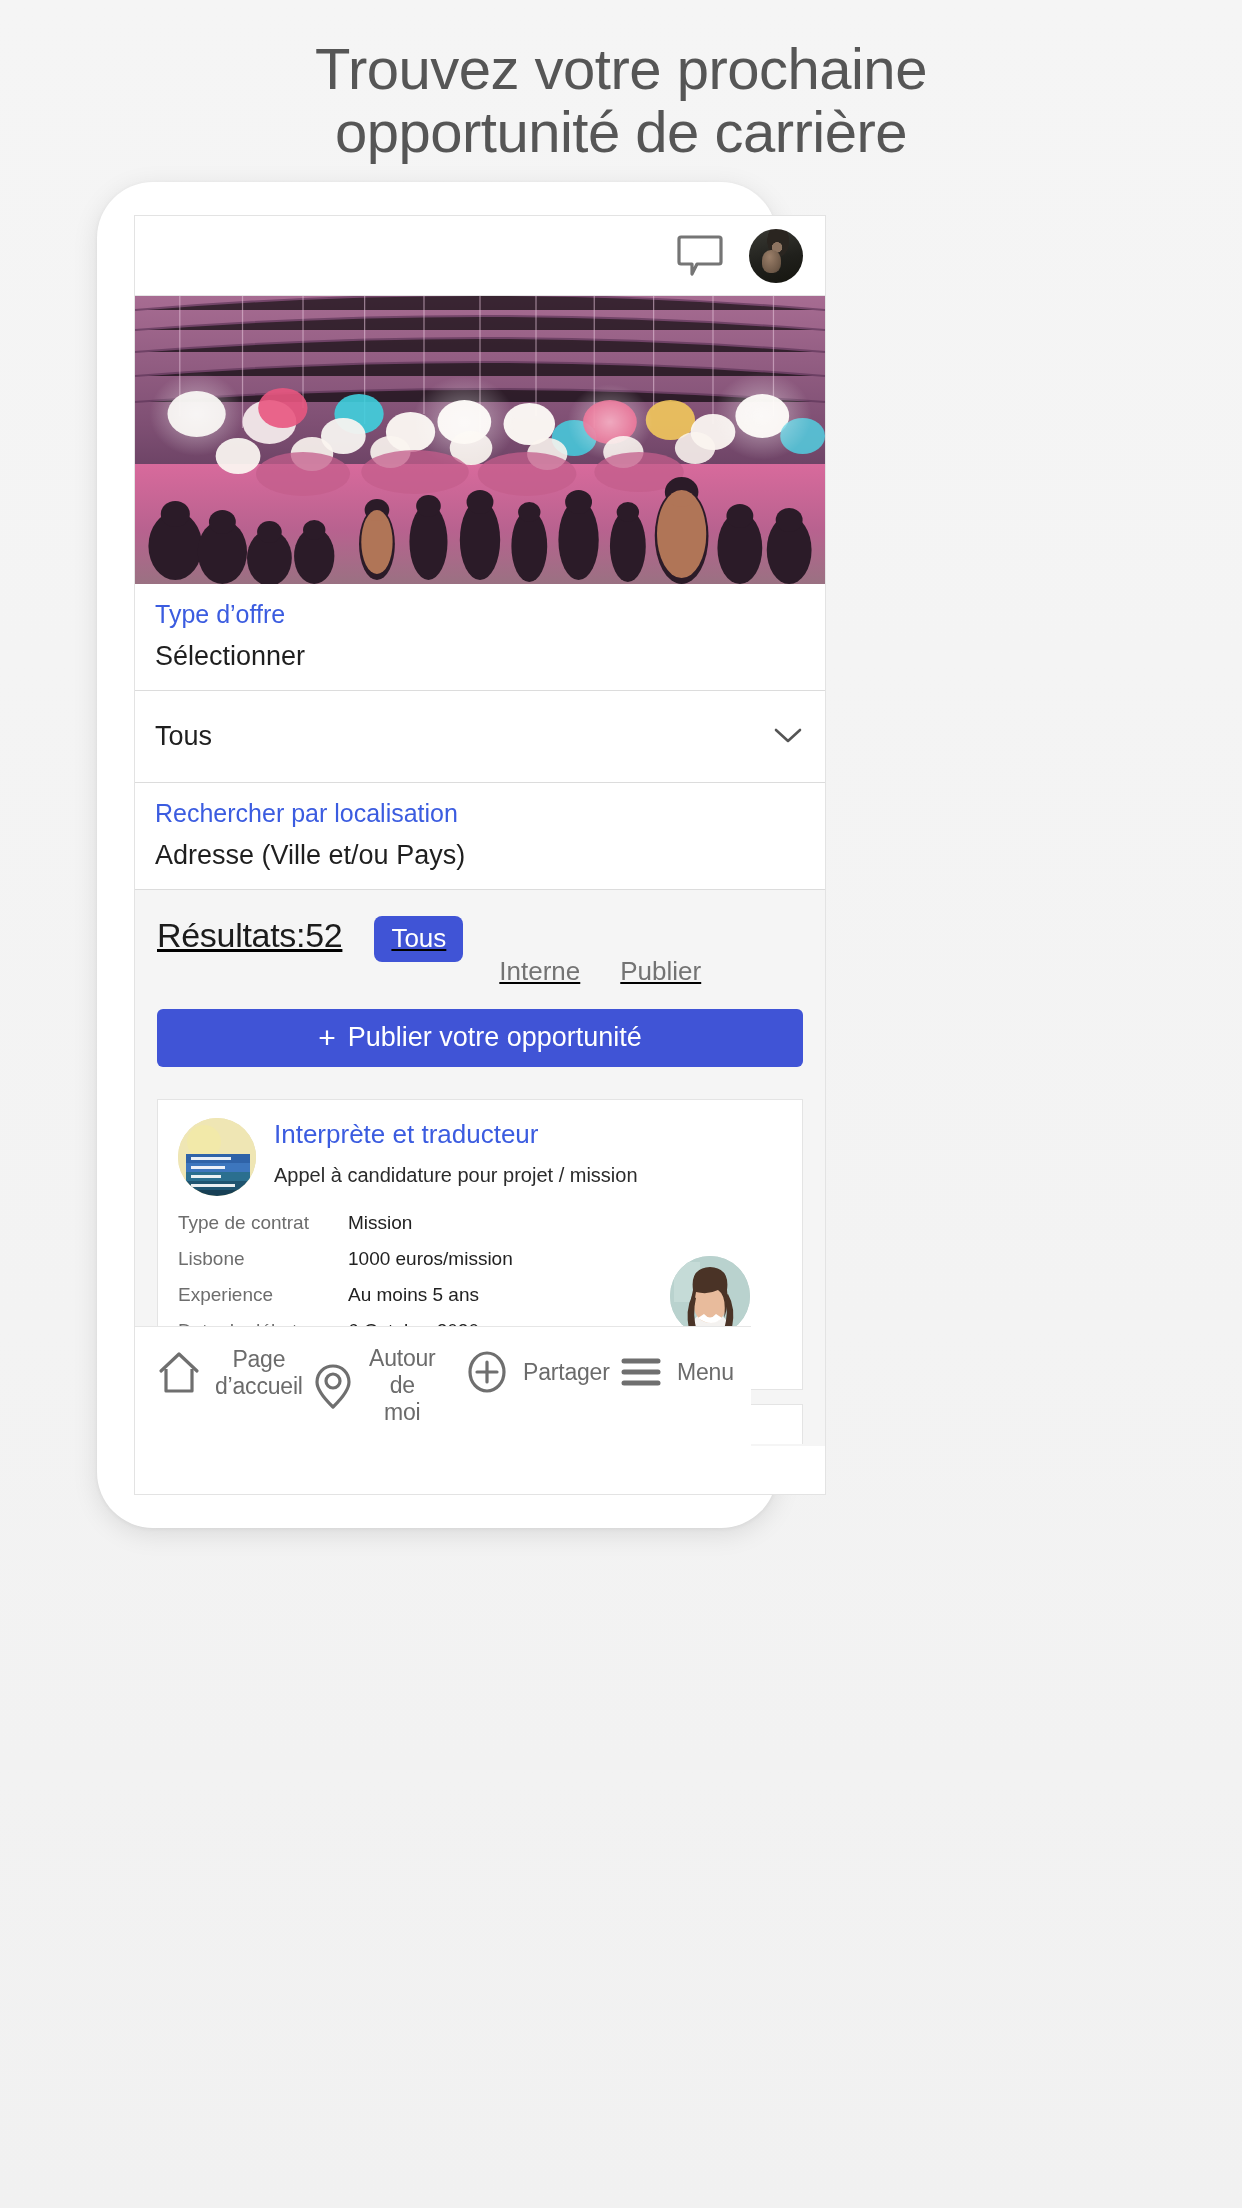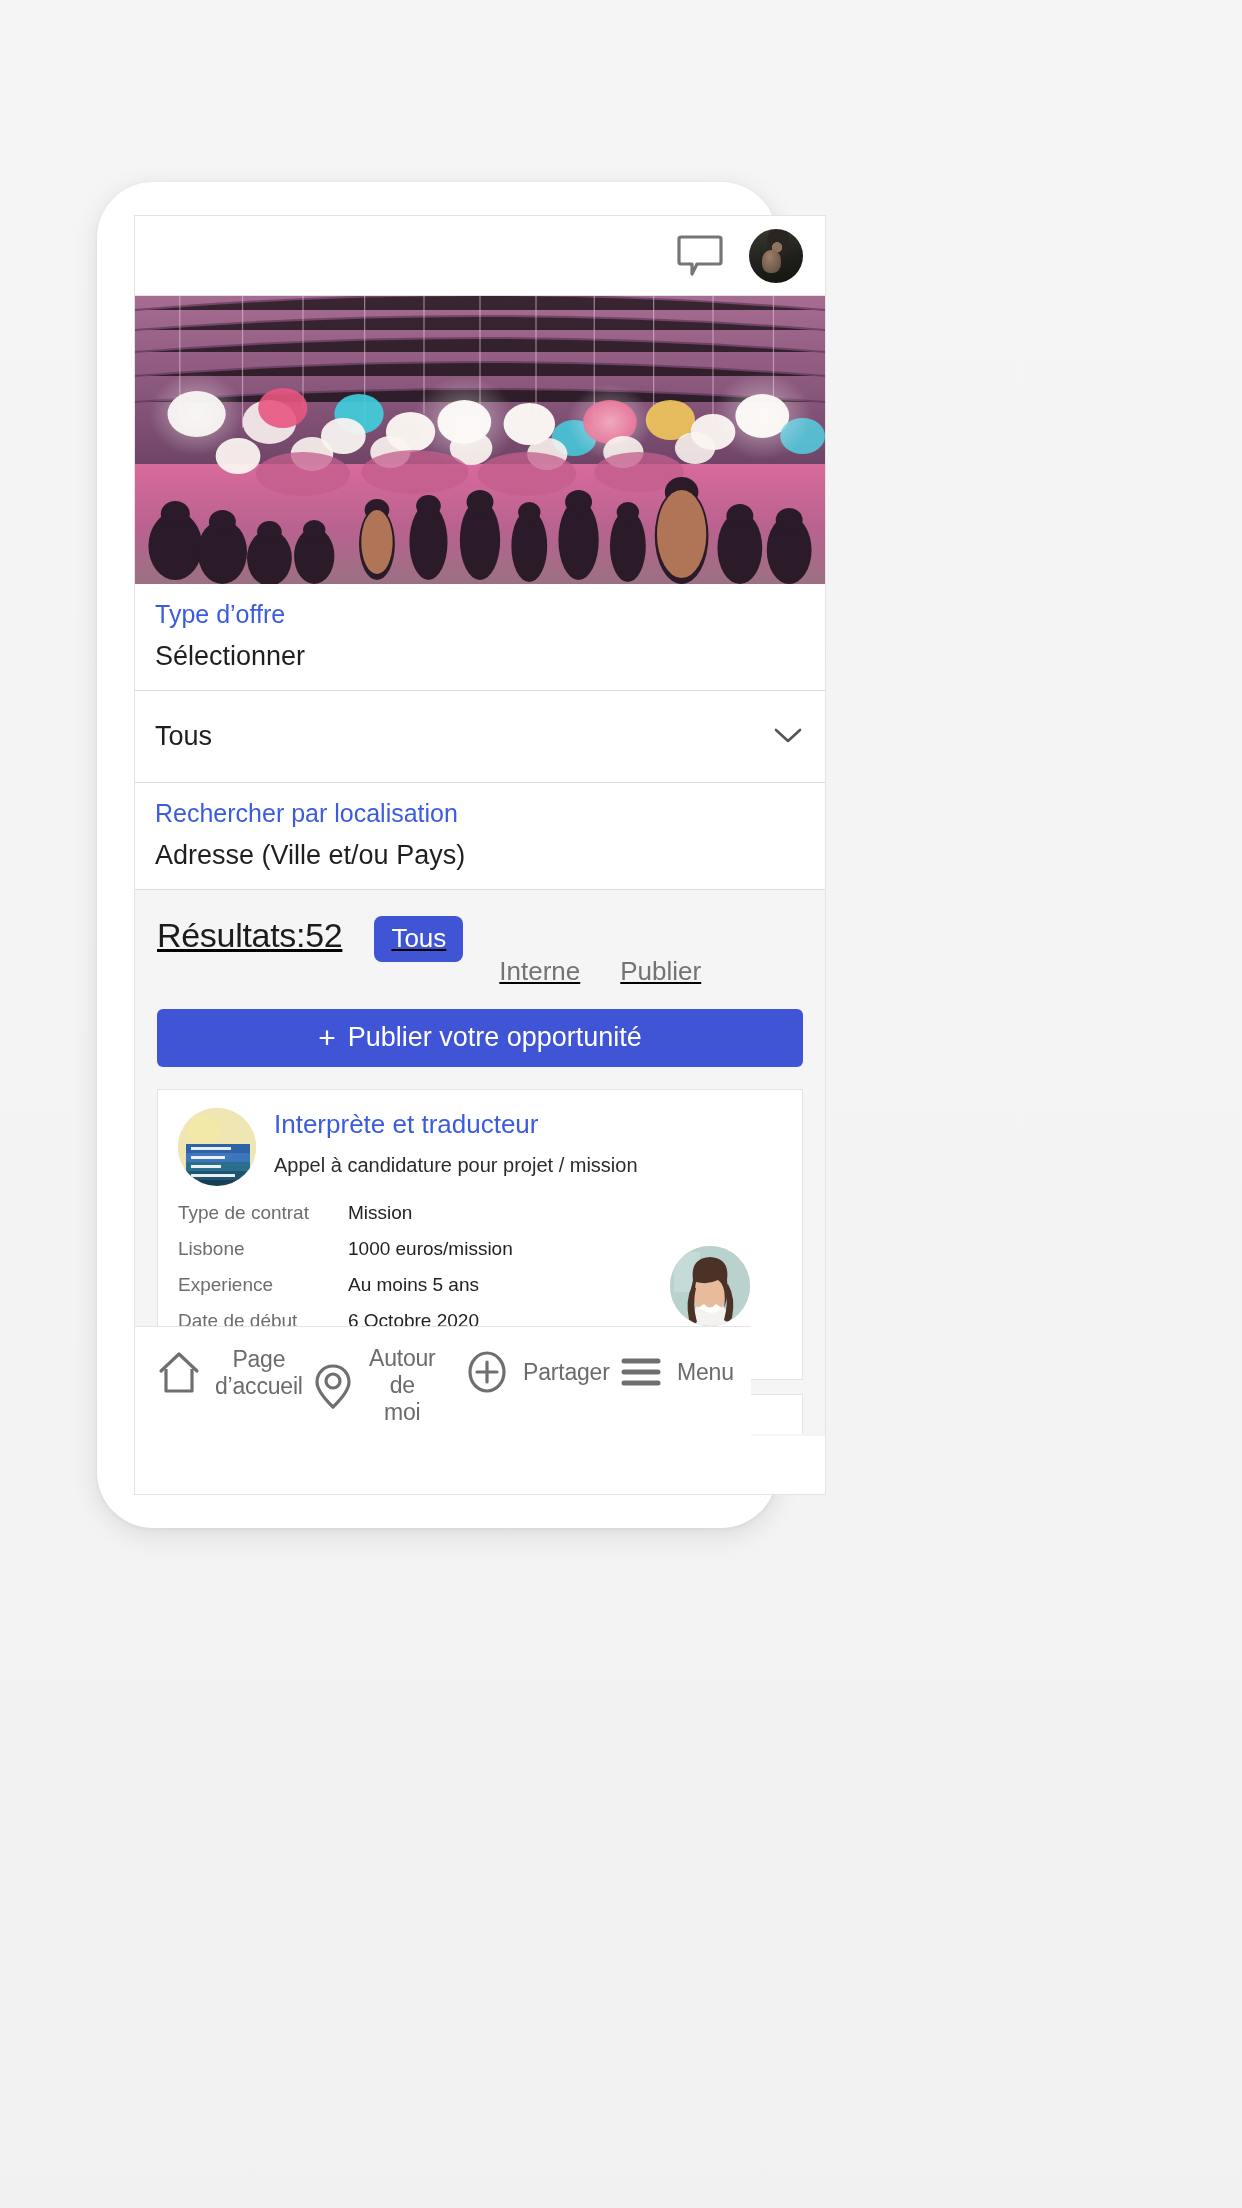--- a/index.html
+++ b/index.html
@@ -131,21 +131,21 @@
     width: 100%; height: 58px;
     background: #4054d6; color: #fff;
     border: none; border-radius: 6px;
     font-family: inherit; font-size: 27px;
     display: flex; align-items: center; justify-content: center; gap: 12px;
   }
   .cta .plus { font-size: 30px; line-height: 1; }
 
   
   .card {
-    margin: 0 22px 14px 22px;
+    margin: 10px 22px 14px 22px;
     background: #fff;
     border: 1px solid #e4e4e4;
     padding: 18px 20px 16px 20px;
   }
   .card-head { display: flex; gap: 18px; align-items: flex-start; }
   .thumb {
     width: 78px; height: 78px; border-radius: 50%;
     flex: 0 0 78px; overflow: hidden; position: relative;
     background: linear-gradient(150deg,#efe3a8 0%,#e9dfb0 40%,#d9d3bb 100%);
   }
@@ -193,20 +193,24 @@
   .nav-icon { height: 56px; display:flex; align-items:center; justify-content:center; }
   .nav-label {
     font-size: 23px; color: #6b6b6b; line-height: 1.18; letter-spacing: -0.2px;
   }
 </style>
 </head>
 <body>
 
 <div class="page">
 
+  <div class="headline">
+    <span>Trouvez votre prochaine</span>
+    <span>opportunité de carrière</span>
+  </div>
 
   <div class="phone">
     <div class="side-btn"></div>
 
     <div class="screen">
 
       <div class="app-header">
         <svg class="chat-icon" viewBox="0 0 46 44">
           <path d="M4 3 H42 A2 2 0 0 1 44 5 V28 A2 2 0 0 1 42 30 H20 L15 40 V30 H4 A2 2 0 0 1 2 28 V5 A2 2 0 0 1 4 3 Z" fill="none" stroke="#757575" stroke-width="3.2" stroke-linejoin="round"></path>
         </svg>

